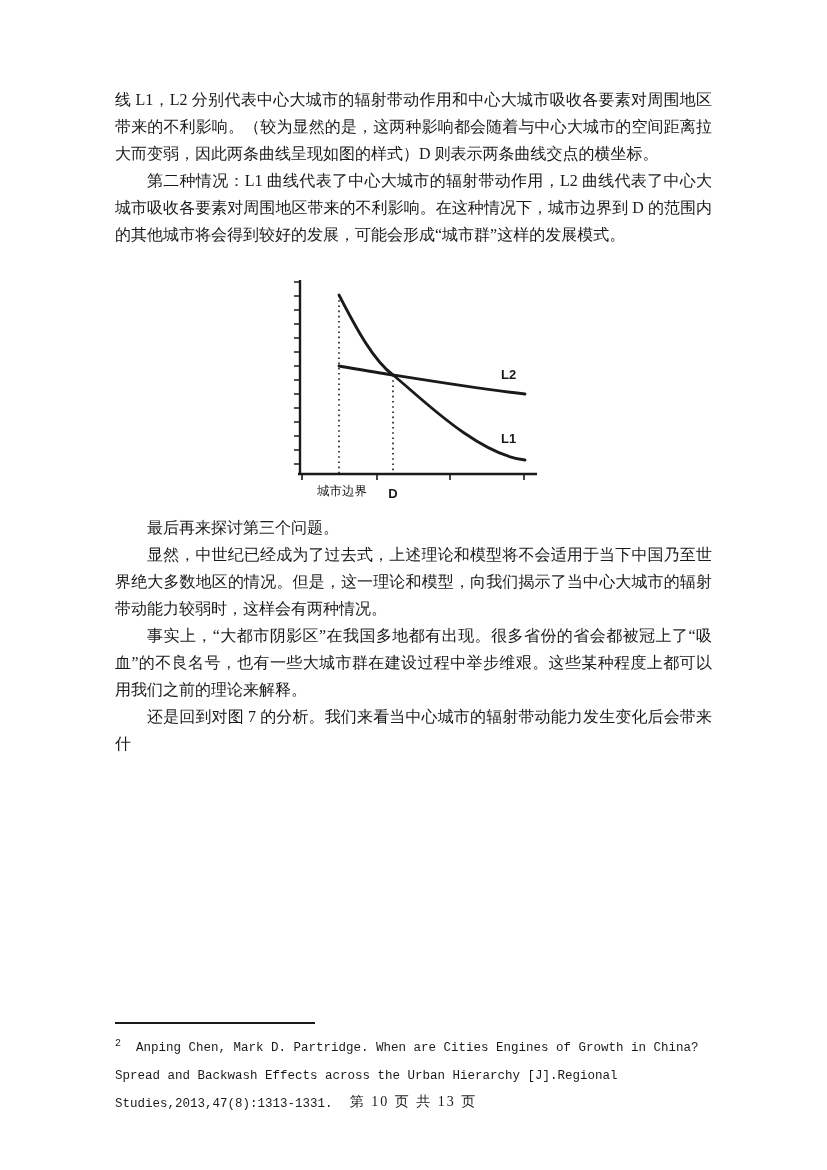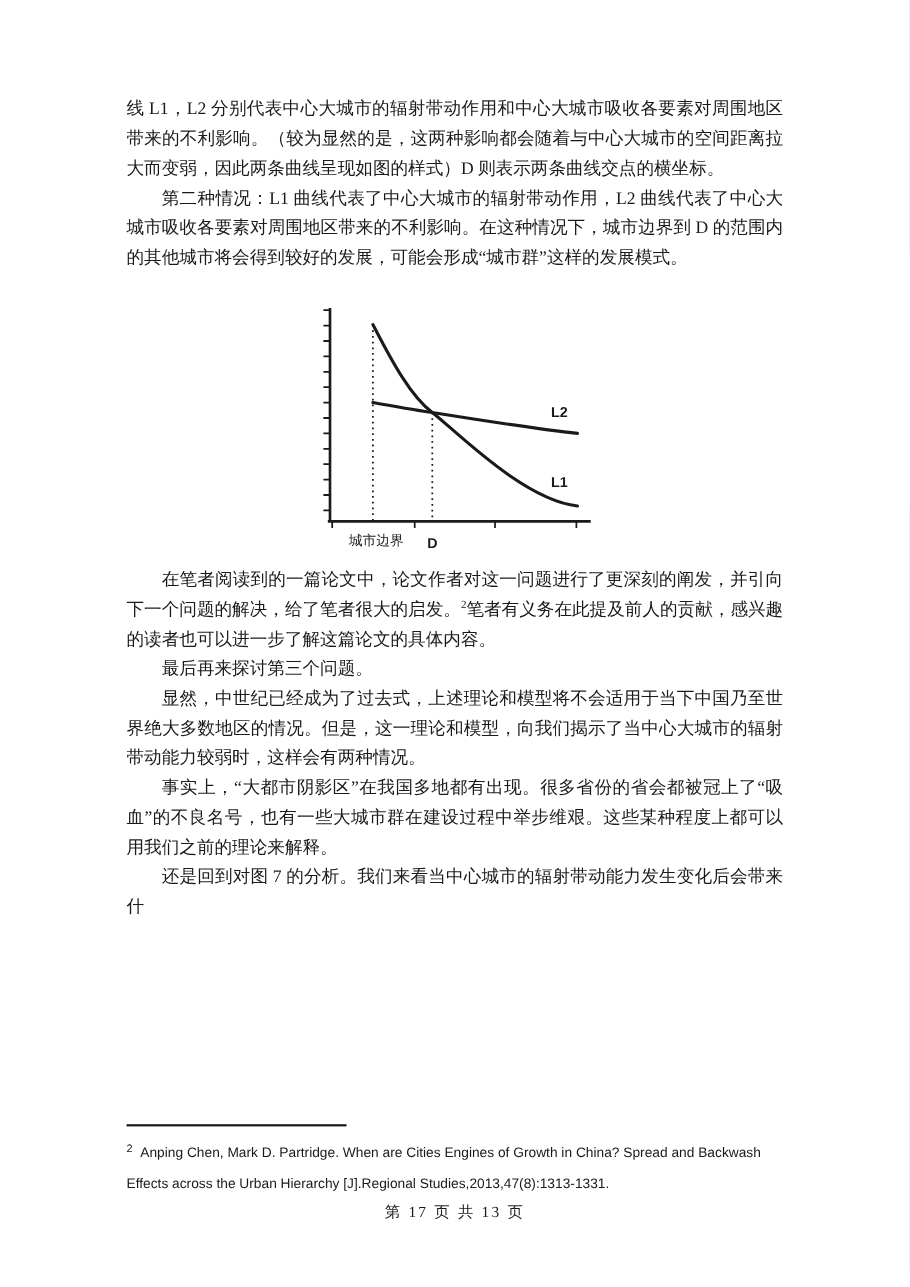--- a/index.html
+++ b/index.html
@@ -40,21 +40,21 @@
     font-size: 16px;
     margin-top: 4px;
     word-spacing: 8px;
     text-indent: 0;
   }
   .footnote-area {
     position: absolute;
     left: 115px;
     top: 1022px;
     width: 600px;
-    font-family: Liberation Sans, sans-serif;
+    font-family: Liberation Mono, monospace;
     font-size: 12.5px;
     line-height: 28px;
     color: #1a1a1a;
   }
   .footnote-rule {
     width: 200px;
     height: 0;
     border-top: 2px solid #1a1a1a;
     margin-bottom: 10px;
   }
@@ -107,27 +107,26 @@
 
         <path d="M52 94 C 75 98, 92 101, 106 103 C 150 110, 200 118, 238 122" stroke="#1a1a1a" stroke-width="2.8" fill="none" stroke-linecap="round"></path>
 
         <text class="curve-label" x="214" y="107" font-size="13">L2</text>
         <text class="curve-label" x="214" y="171" font-size="13">L1</text>
         <text x="55" y="223" font-size="12.5" text-anchor="middle">城市边界</text>
         <text class="d-label" x="106" y="226" font-size="13" text-anchor="middle">D</text>
       </svg>
     </div>
 
-    <p class="indent"><span>在笔者阅读到的一篇论文中，论文作者对这一问题进行了更深刻的阐发，并引向下一个问题的解决，给了笔者很大的启发。</span><sup class="fn-ref">2</sup><span>笔者有义务在此提及前人的贡献，感兴趣的读者也可以进一步了解这篇论文的具体内容。</span></p>
     <p class="indent">最后再来探讨第三个问题。</p>
     <p class="indent">显然，中世纪已经成为了过去式，上述理论和模型将不会适用于当下中国乃至世界绝大多数地区的情况。但是，这一理论和模型，向我们揭示了当中心大城市的辐射带动能力较弱时，这样会有两种情况。</p>
     <p class="indent">事实上，“大都市阴影区”在我国多地都有出现。很多省份的省会都被冠上了“吸血”的不良名号，也有一些大城市群在建设过程中举步维艰。这些某种程度上都可以用我们之前的理论来解释。</p>
     <p class="indent">还是回到对图 7 的分析。我们来看当中心城市的辐射带动能力发生变化后会带来什</p>
   </div>
 
   <div class="footnote-area">
     <div class="footnote-rule"></div>
     <p class="footnote-text"><sup class="fn-ref">2</sup>&nbsp;&nbsp;<span>Anping Chen, Mark D. Partridge. When are Cities Engines of Growth in China? Spread and Backwash Effects across the Urban Hierarchy [J].Regional Studies,2013,47(8):1313-1331.</span></p>
   </div>
 
-  <div class="page-footer">第 17 页 共 13 页</div>
+  <div class="page-footer">第 10 页 共 13 页</div>
 
 </div>
 
 </body></html>

